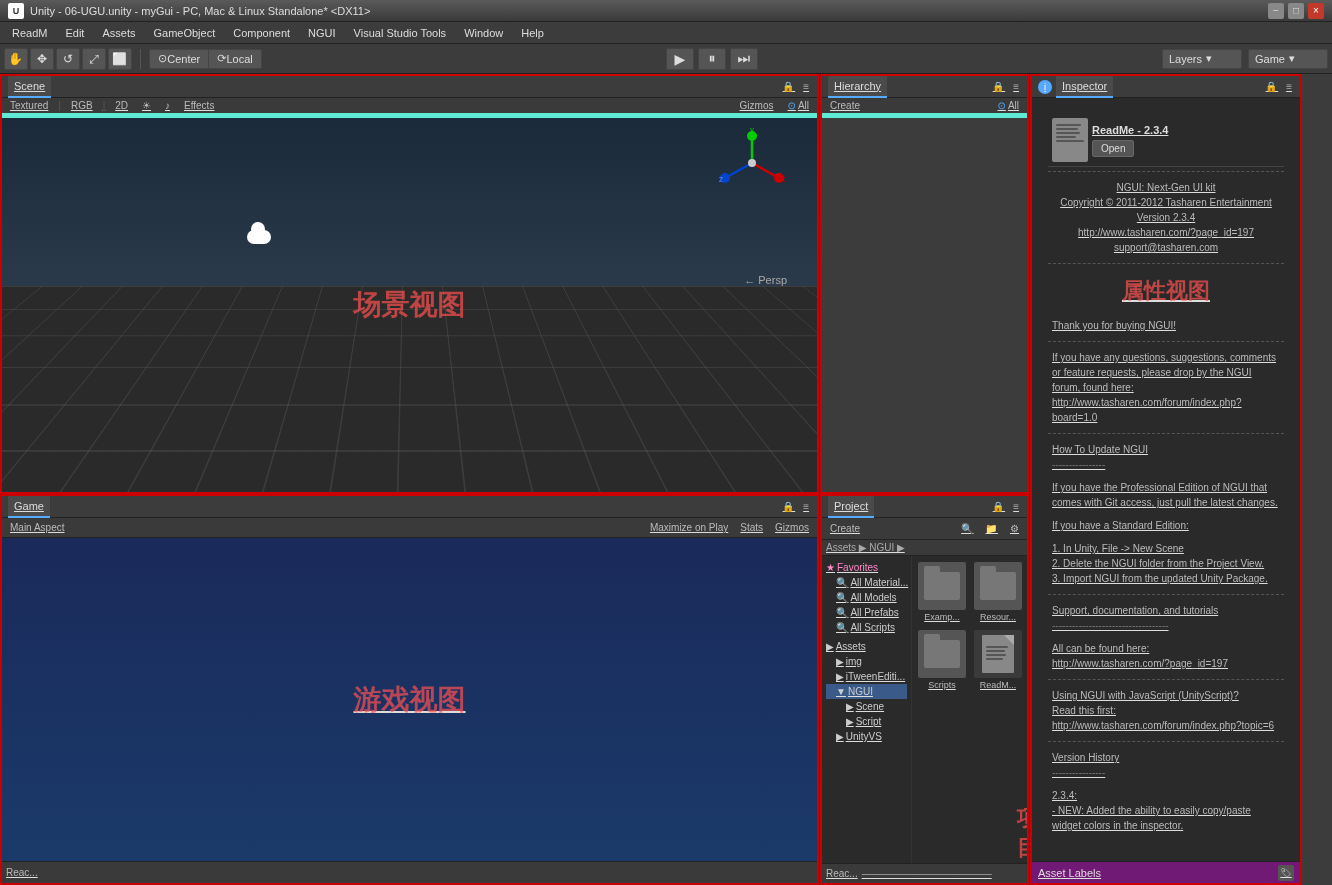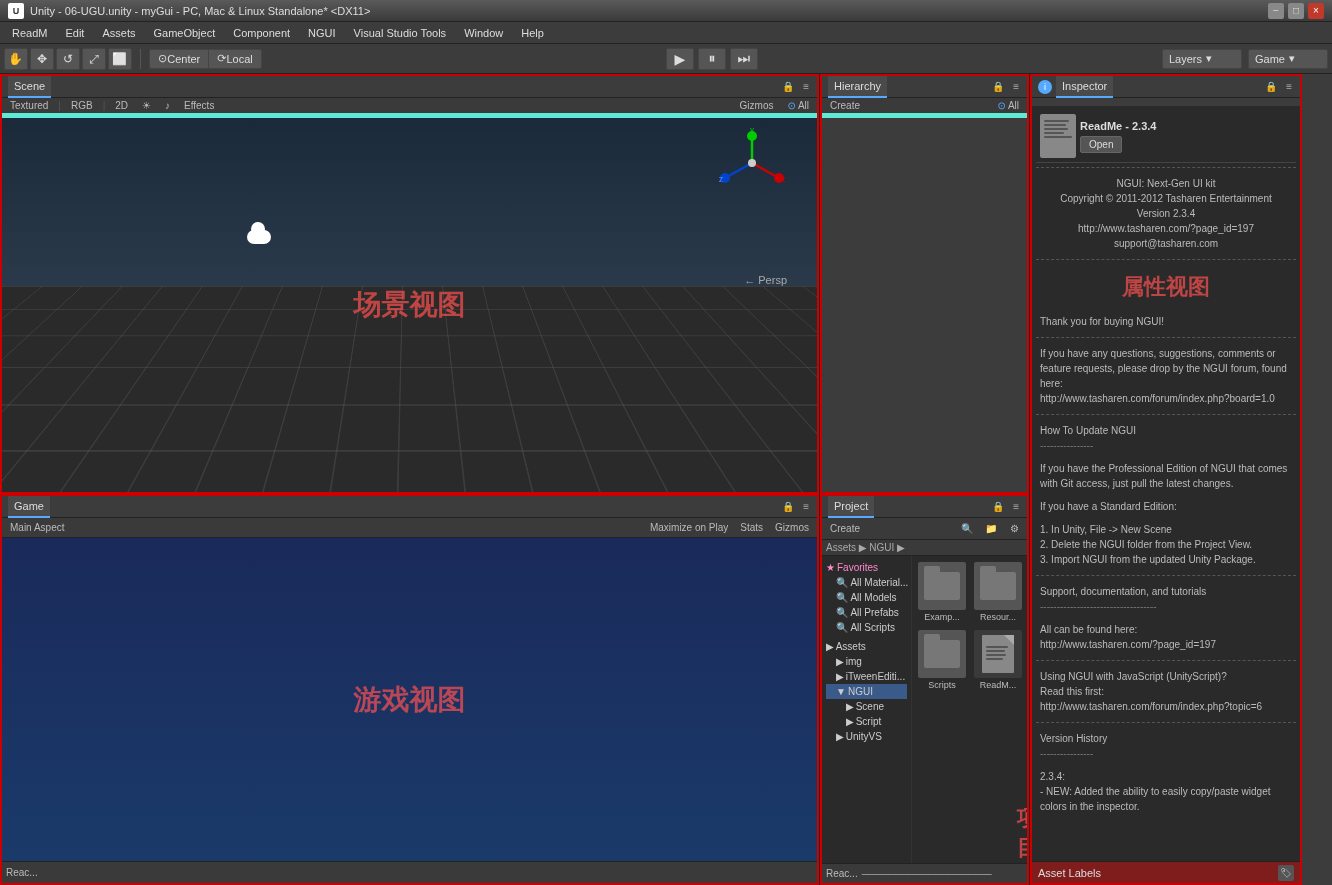--- a/index.html
+++ b/index.html
@@ -170,20 +170,21 @@
       cursor: pointer;
     }
     .center-local-btn:first-child { border-radius: 2px 0 0 2px; border-right: none; }
     .center-local-btn:last-child { border-radius: 0 2px 2px 0; }
 
     
     #main-layout {
       width: 100%;
       height: calc(885px - 22px - 22px - 30px);
       display: flex;
+      text-decoration: underline;
     }
 
     
     #left-area {
       width: 820px;
       display: flex;
       flex-direction: column;
       border-right: 1px solid #222;
     }
 
@@ -615,23 +616,22 @@
       display: flex;
       align-items: center;
       justify-content: center;
       font-size: 9px;
       color: #fff;
     }
     .inspector-content {
       flex: 1;
       background: #2a2a2a;
       overflow-y: auto;
-      padding: 4px;
+      padding: 16px;
       position: relative;
-      margin-top: 8px;
     }
     .inspector-file-header {
       display: flex;
       align-items: center;
       gap: 4px;
       padding: 4px;
       border-bottom: 1px solid #444;
       margin-bottom: 4px;
     }
     .inspector-file-icon {
@@ -692,21 +692,21 @@
     }
     .inspector-label-cn {
       font-size: 22px;
       color: rgba(255, 80, 80, 0.7);
       font-weight: bold;
       text-align: center;
       padding: 8px;
     }
     .inspector-footer {
       height: 22px;
-      background: #7f1d1d;
+      background: #701a75;
       border-top: 1px solid #222;
       display: flex;
       align-items: center;
       padding: 0 6px;
       font-size: 11px;
       color: #ddd;
       flex-shrink: 0;
     }
     .asset-labels-tag {
       width: 16px;

